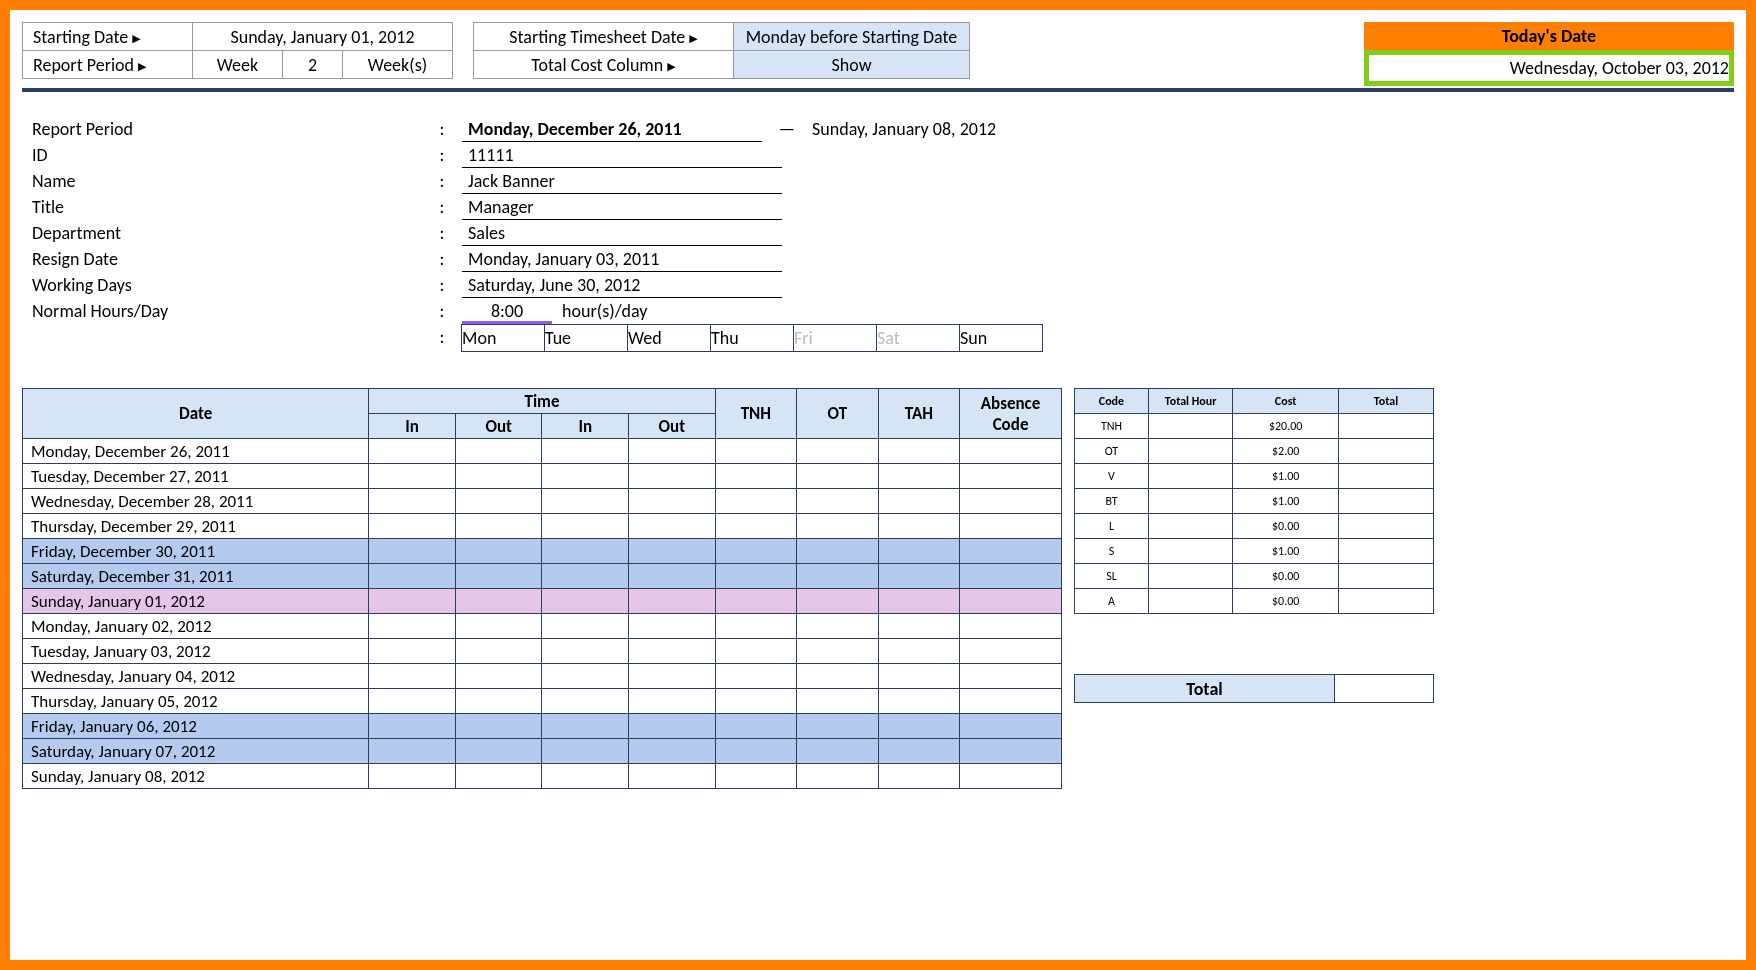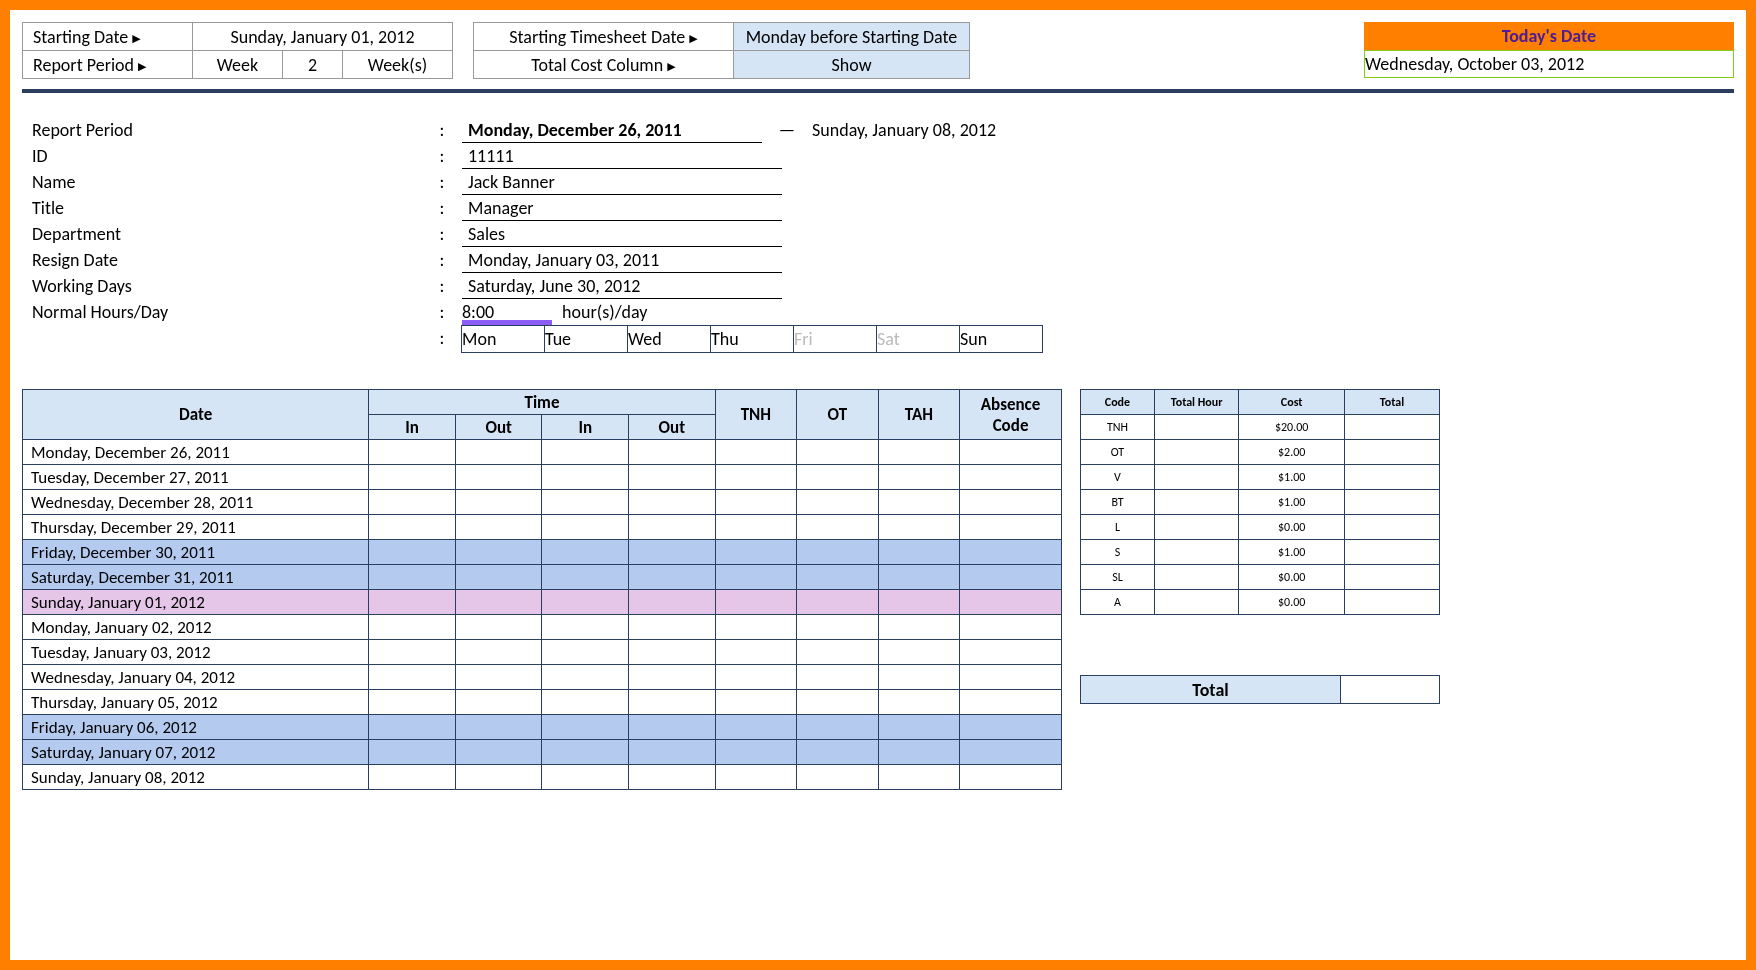--- a/index.html
+++ b/index.html
@@ -12,46 +12,46 @@
     border: 10px solid #ff7f00;
     width: 1756px;
     height: 970px;
     color: #000;
   }
   .top-area {
     display: flex;
     gap: 20px;
     align-items: flex-start;
     border-bottom: 4px solid #2a3f5f;
-    padding-bottom: 10px;
+    padding-bottom: 2px;
     margin-bottom: 24px;
   }
   .tbl { border-collapse: collapse; }
   .cfg-cell {
     border: 1px solid #999;
     padding: 2px 10px;
     height: 28px;
     vertical-align: middle;
     background:#fff;
   }
   .cfg-cell.lightblue { background: #d6e5f5; }
   .cfg-cell.center { text-align: center; }
   .tri::after { content: "▶"; font-size: 11px; margin-left: 4px; position: relative; top:-1px;}
   .today-box { margin-left: auto; width: 370px; }
   .today-head {
     background: #ff7f00;
-    color: #4c1d95;
+    color: #000000;
     font-weight: bold;
     text-align: center;
     border: 1px solid #ff7f00;
     padding: 2px 0;
   }
   .today-val {
-    border: 1px solid #84cc16;
-    text-align: left;
+    border: 5px solid #84cc16;
+    text-align: right;
     padding: 2px 0;
   }
   .info-block { display: flex; gap: 0; margin-left: 10px; margin-bottom: 36px;}
   .info-labels { width: 390px; }
   .info-labels div { height: 26px; line-height: 26px; }
   .info-colons { width: 40px; }
   .info-colons div { height: 26px; line-height: 26px; text-align: center; }
   .info-vals { }
   .info-vals .u {
     border-bottom: 1px solid #000;
@@ -68,23 +68,23 @@
   .day-cell {
     border: 1px solid #2a3f5f;
     width: 84px;
     height: 28px;
     line-height: 26px;
     text-align: left;
     margin-left:-1px;
   }
   .day-cell.inactive { color: #bbb; }
   .hours-row { display:flex; height:26px; line-height:26px;}
-  .hours-row .hv { border-bottom:5px solid #8b5cf6; width:90px; }
+  .hours-row .hv { border-bottom:3px solid #8b5cf6; width:90px; text-align:center;}
   .hours-row .hl { padding-left:10px;}
-  .main-flex { display:flex; gap:18px; align-items:flex-start;}
+  .main-flex { display:flex; gap:12px; align-items:flex-start;}
   .ts-table { border-collapse: collapse; width: 1040px;}
   .ts-table th, .ts-table td {
     border: 1px solid #2a3f5f;
     padding: 0 8px;
     height: 25px;
     font-size: 17px;
   }
   .ts-table th {
     background: #d6e5f5;
     font-weight: bold;

